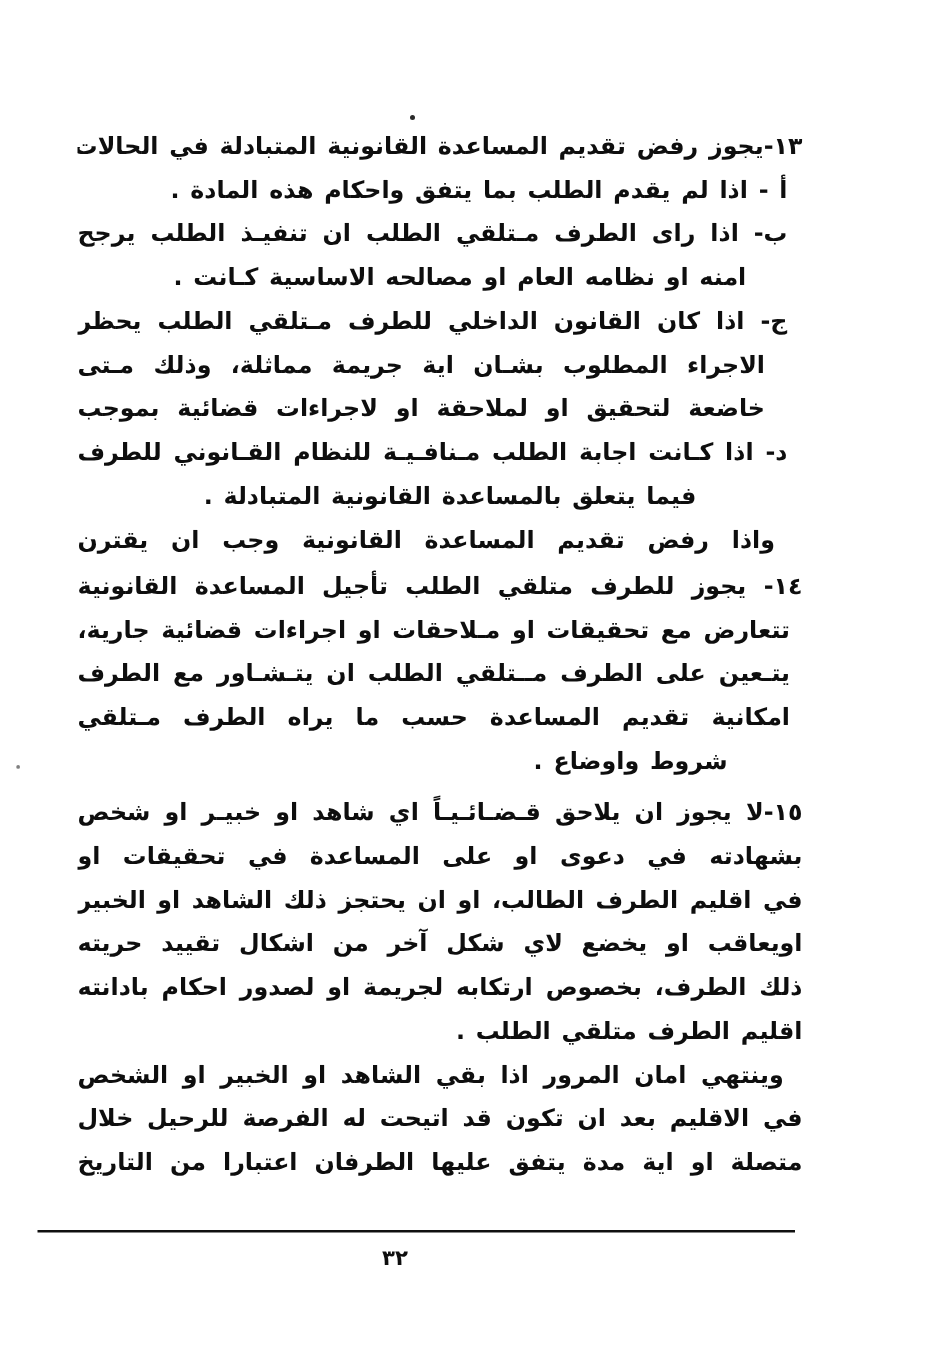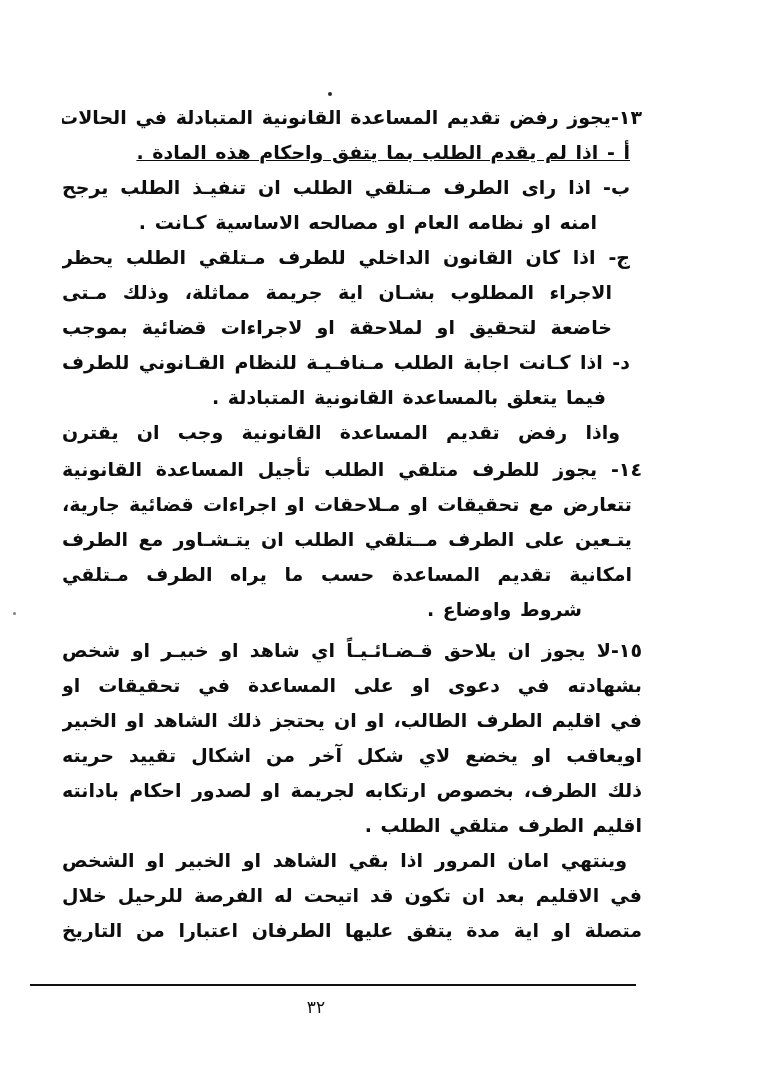--- a/index.html
+++ b/index.html
@@ -51,47 +51,47 @@
     height: 2px;
     background: #101010;
   }
   .pagenum {
     position: absolute;
     top: 997px;
     left: 0;
     width: 632px;
     text-align: center;
     font-size: 17px;
-    font-weight: 400;
+    font-weight: 700;
     letter-spacing: 4px;
     direction: rtl;
   }
   .speck {
     position: absolute;
     background: #2a2a2a;
     border-radius: 50%;
   }
   .speck.s1 { top: 92px; left: 328px; width: 4px; height: 4px; }
   .speck.s2 { top: 612px; left: 13px; width: 3px; height: 3px; opacity: .6; }
 </style>
 </head>
 <body>
 
 <main class="page" data-name="scanned-page">
   <section id="doc-body" data-name="document-text">
       <div class="block" data-name="item-13">
         <div class="line" data-name="text-line" style="margin-right: 0px;">١٣-يجوز رفض تقديم المساعدة القانونية المتبادلة في الحالات التالية:-</div>
-        <div class="line" data-name="text-line" style="margin-right: 12px; text-decoration: underline;">أ - اذا لم يقدم الطلب بما يتفق واحكام هذه المادة .</div>
+        <div class="line" data-name="text-line" style="margin-right: 12px;">أ - اذا لم يقدم الطلب بما يتفق واحكام هذه المادة .</div>
         <div class="line fill" data-name="text-line" style="margin-right: 12px;">ب- اذا راى الطرف مـتلقي الطلب ان تنفيـذ الطلب يرجح ان يخل بسيــادته او</div>
         <div class="line" data-name="text-line" style="margin-right: 45px;">امنه او نظامه العام او مصالحه الاساسية كـانت .</div>
         <div class="line fill" data-name="text-line" style="margin-right: 12px;">ج- اذا كان القانون الداخلي للطرف مـتلقي الطلب يحظر على سلطاته تنفيذ</div>
         <div class="line fill" data-name="text-line" style="margin-right: 30px;">الاجراء المطلوب بشـان اية جريمة مماثلة، وذلك مـتى كـانت هذه الجريمة</div>
         <div class="line fill" data-name="text-line" style="margin-right: 30px;">خاضعة لتحقيق او لملاحقة او لاجراءات قضائية بموجب اختصاصه القضائي .</div>
         <div class="line fill" data-name="text-line" style="margin-right: 12px;">د- اذا كـانت اجابة الطلب مـنافـيـة للنظام القـانوني للطرف مـتلقي الطلب</div>
-        <div class="line" data-name="text-line" style="margin-right: 36px;">فيما يتعلق بالمساعدة القانونية المتبادلة .</div>
+        <div class="line" data-name="text-line" style="margin-right: 85px;">فيما يتعلق بالمساعدة القانونية المتبادلة .</div>
         <div class="line fill" data-name="text-line" style="margin-right: 22px;">واذا رفض تقديم المساعدة القانونية وجب ان يقترن الرفض بالاسباب الداعية</div>
       </div>
       <div class="block" data-name="item-14">
         <div class="line fill" data-name="text-line" style="margin-right: 0px;">١٤- يجوز للطرف متلقي الطلب تأجيل المساعدة القانونية المتبادلة على اساس انها</div>
         <div class="line fill" data-name="text-line" style="margin-right: 10px;">تتعارض مع تحقيقات او مـلاحقات او اجراءات قضائية جارية، وفي هذه الحالة،</div>
         <div class="line fill" data-name="text-line" style="margin-right: 10px;">يتـعين على الطرف مــتلقي الطلب ان يتـشـاور مع الطرف الطالب لتـقـرير</div>
         <div class="line fill" data-name="text-line" style="margin-right: 10px;">امكانية تقديم المساعدة حسب ما يراه الطرف مـتلقي الطلب ضروريا من</div>
         <div class="line" data-name="text-line" style="margin-right: 60px;">شروط واوضاع .</div>
       </div>
       <div class="block" data-name="item-15">

